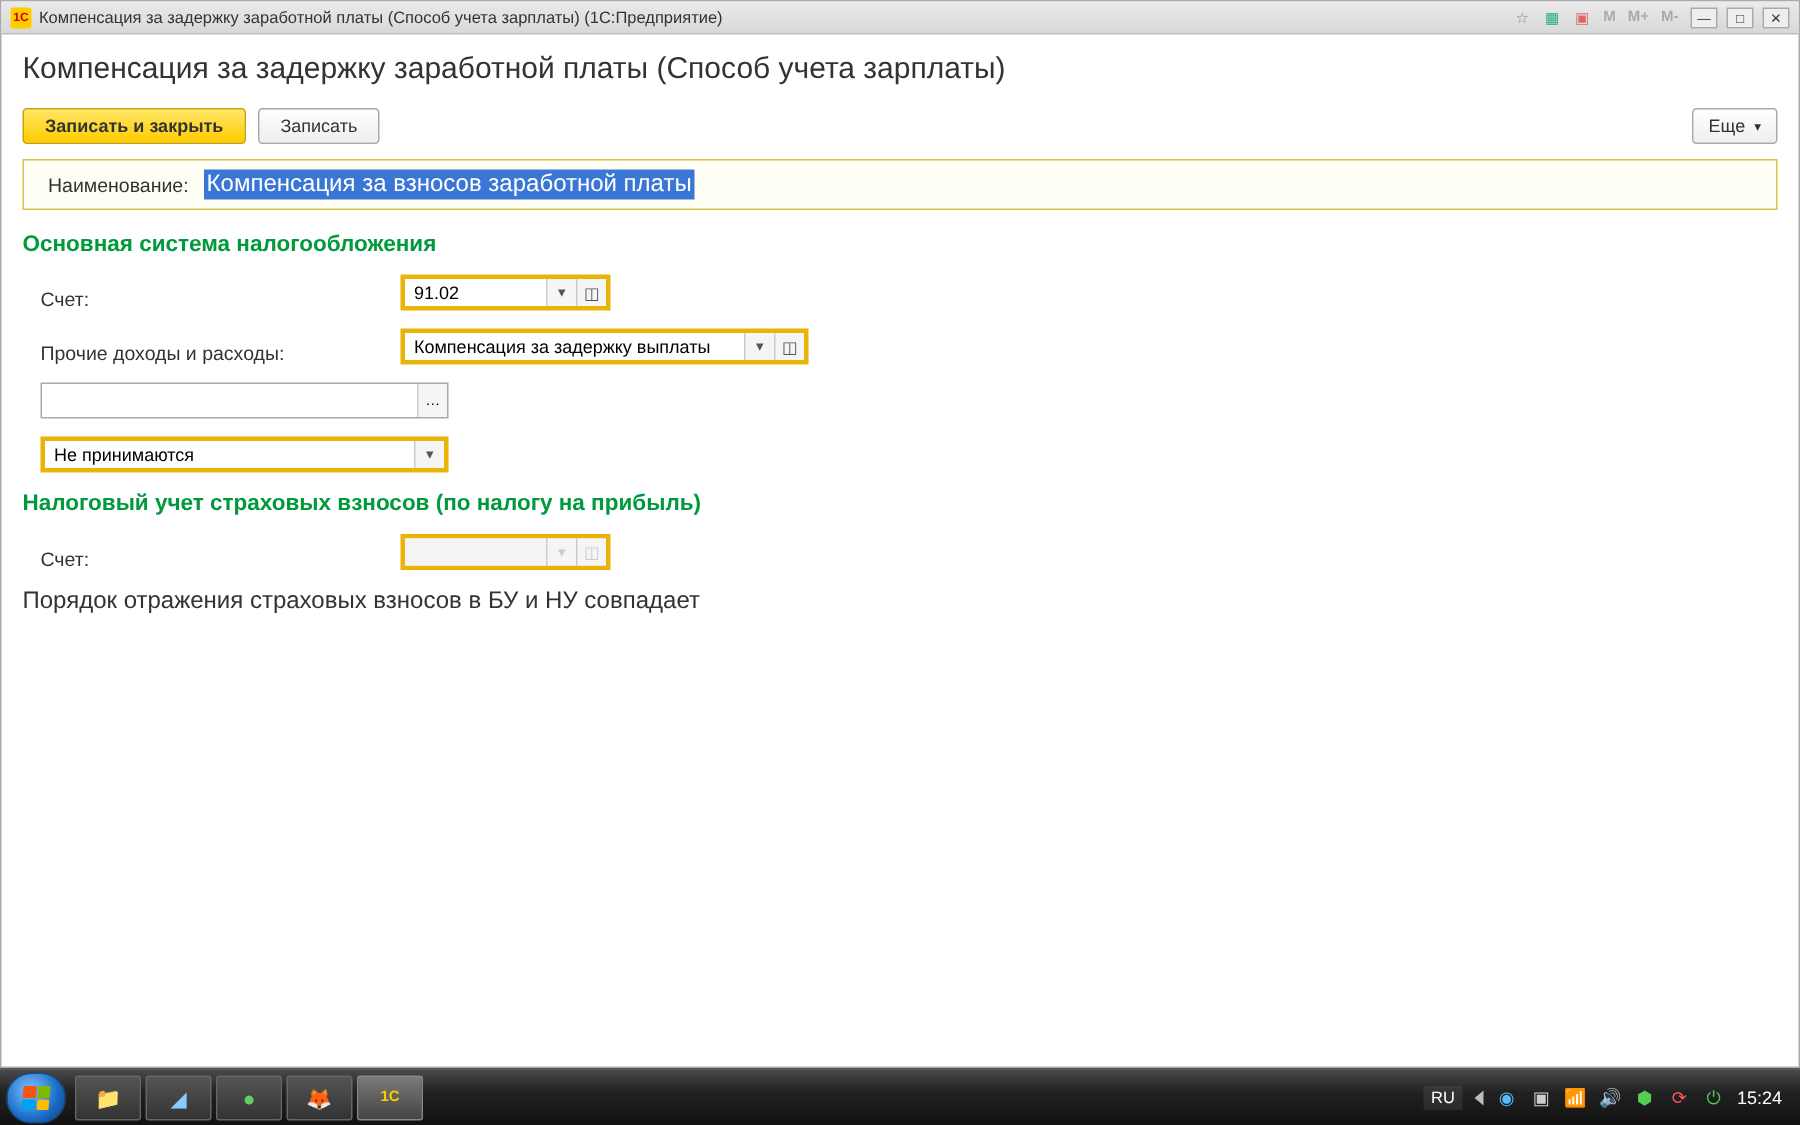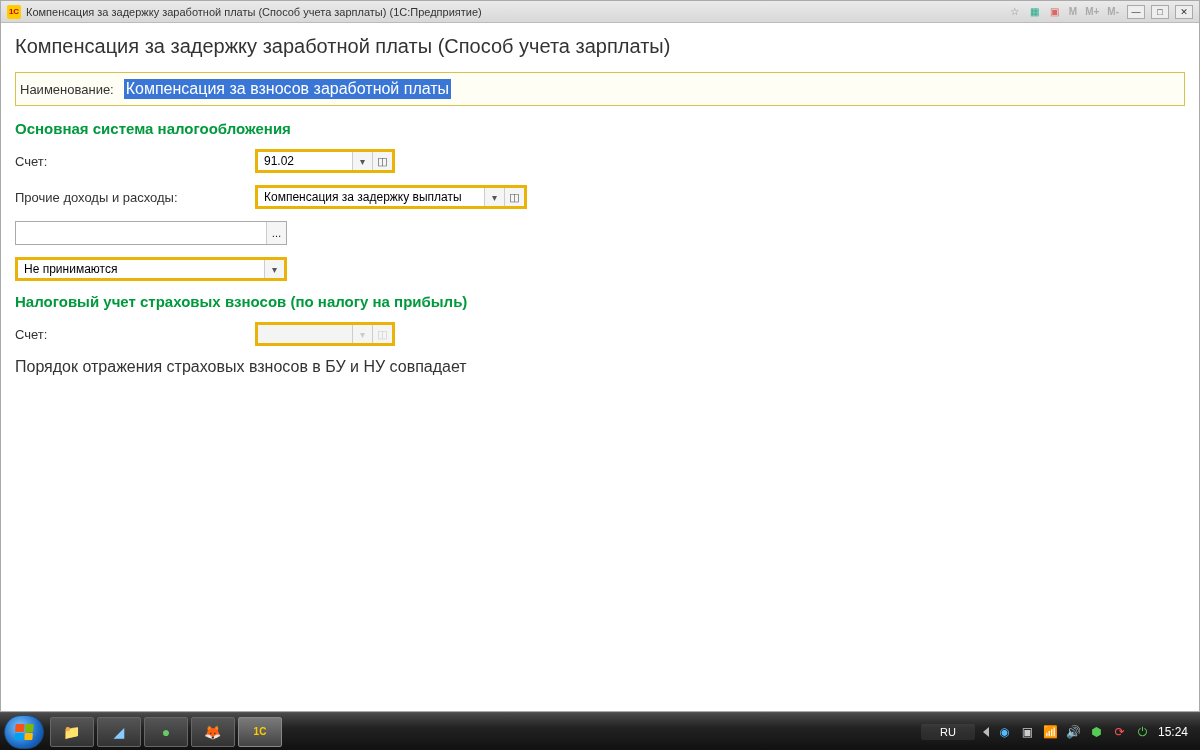--- a/index.html
+++ b/index.html
@@ -41,28 +41,28 @@
 }
 .btn-more {
   background: linear-gradient(#fff, #eee); border: 1px solid #aaa;
   padding: 4px 10px; font-size: 12px; color: #333; cursor: pointer; border-radius: 3px;
   display: flex; align-items: center; gap: 6px; margin-left: auto;
 }
 .btn-more::after { content: "▾"; font-size: 9px; }
 
 .namerow {
   border: 1px solid #d9c24a; background: #fffef5;
-  padding: 6px 4px; display: flex; align-items: center; gap: 10px; margin-bottom: 14px;
+  padding: 6px 16px; display: flex; align-items: center; gap: 10px; margin-bottom: 14px;
 }
 .namerow label { font-size: 13px; color: #333; }
 .namerow .highlighted { background: #3a76d6; color: #fff; padding: 1px 2px; display: inline-block; }
 
 .section-title { font-size: 15px; color: #009a3d; margin: 10px 0 12px 0; font-weight: bold; }
 
-.form-row { display: flex; align-items: center; margin-bottom: 12px; }
+.form-row { display: flex; align-items: flex-end; margin-bottom: 12px; margin-left: 12px; }
 .form-row .lbl { width: 240px; font-size: 13px; color: #333; }
 .form-row .field { display: flex; }
 
 .input-combo {
   display: flex; border: 3px solid #eab308; height: 24px; background: #fff;
 }
 .input-combo input {
   border: none; padding: 0 6px; font-size: 12px; outline: none; height: 100%;
 }
 .input-combo .seg {
@@ -99,21 +99,21 @@
 .wf1{background:#f65314;} .wf2{background:#7cbb00;} .wf3{background:#00a1f1;} .wf4{background:#ffbb00;}
 .task-item {
   height: 30px; min-width: 44px; background: linear-gradient(#555,#333);
   border: 1px solid #666; border-radius: 2px; margin-right: 3px; cursor: pointer;
   display: flex; align-items: center; justify-content: center; font-size: 14px;
 }
 .task-item.active { background: linear-gradient(#7a7a7a,#444); border-color: #888; }
 .tray {
   margin-left: auto; display: flex; align-items: center; gap: 8px; color: #fff; font-size: 11px; padding-right: 8px;
 }
-.tray .lang { background: rgba(255,255,255,0.08); padding: 2px 19px; border-radius: 2px; }
+.tray .lang { background: rgba(255,255,255,0.08); padding: 2px 5px; border-radius: 2px; }
 .tray .tri { width:0; height:0; border-top:5px solid transparent; border-bottom:5px solid transparent; border-right:6px solid #bbb; cursor:pointer;}
 .tray-icon { width: 15px; height: 15px; display: flex; align-items: center; justify-content: center; font-size: 12px; cursor: pointer; }
 .clock { font-size: 12px; color: #fff; }
 </style>
 </head>
 <body>
 
 <div class="window">
 
   <div class="titlebar">
@@ -129,20 +129,27 @@
       <span class="winbtn">—</span>
       <span class="winbtn">□</span>
       <span class="winbtn">✕</span>
     </div>
   </div>
 
   <div class="content">
 
     <h1>Компенсация за задержку заработной платы (Способ учета зарплаты)</h1>
 
+    <div class="toolbar">
+      <button class="btn-yellow">Записать и закрыть</button>
+      <button class="btn-white">Записать</button>
+      <button class="btn-more">
+          <span>Еще</span>
+        </button>
+    </div>
 
     <div class="namerow">
       <label>Наименование:</label>
       <div style="flex:1;">
         <span class="highlighted">Компенсация за взносов заработной платы</span>
       </div>
     </div>
 
     <div class="section-title">Основная система налогообложения</div>
 

